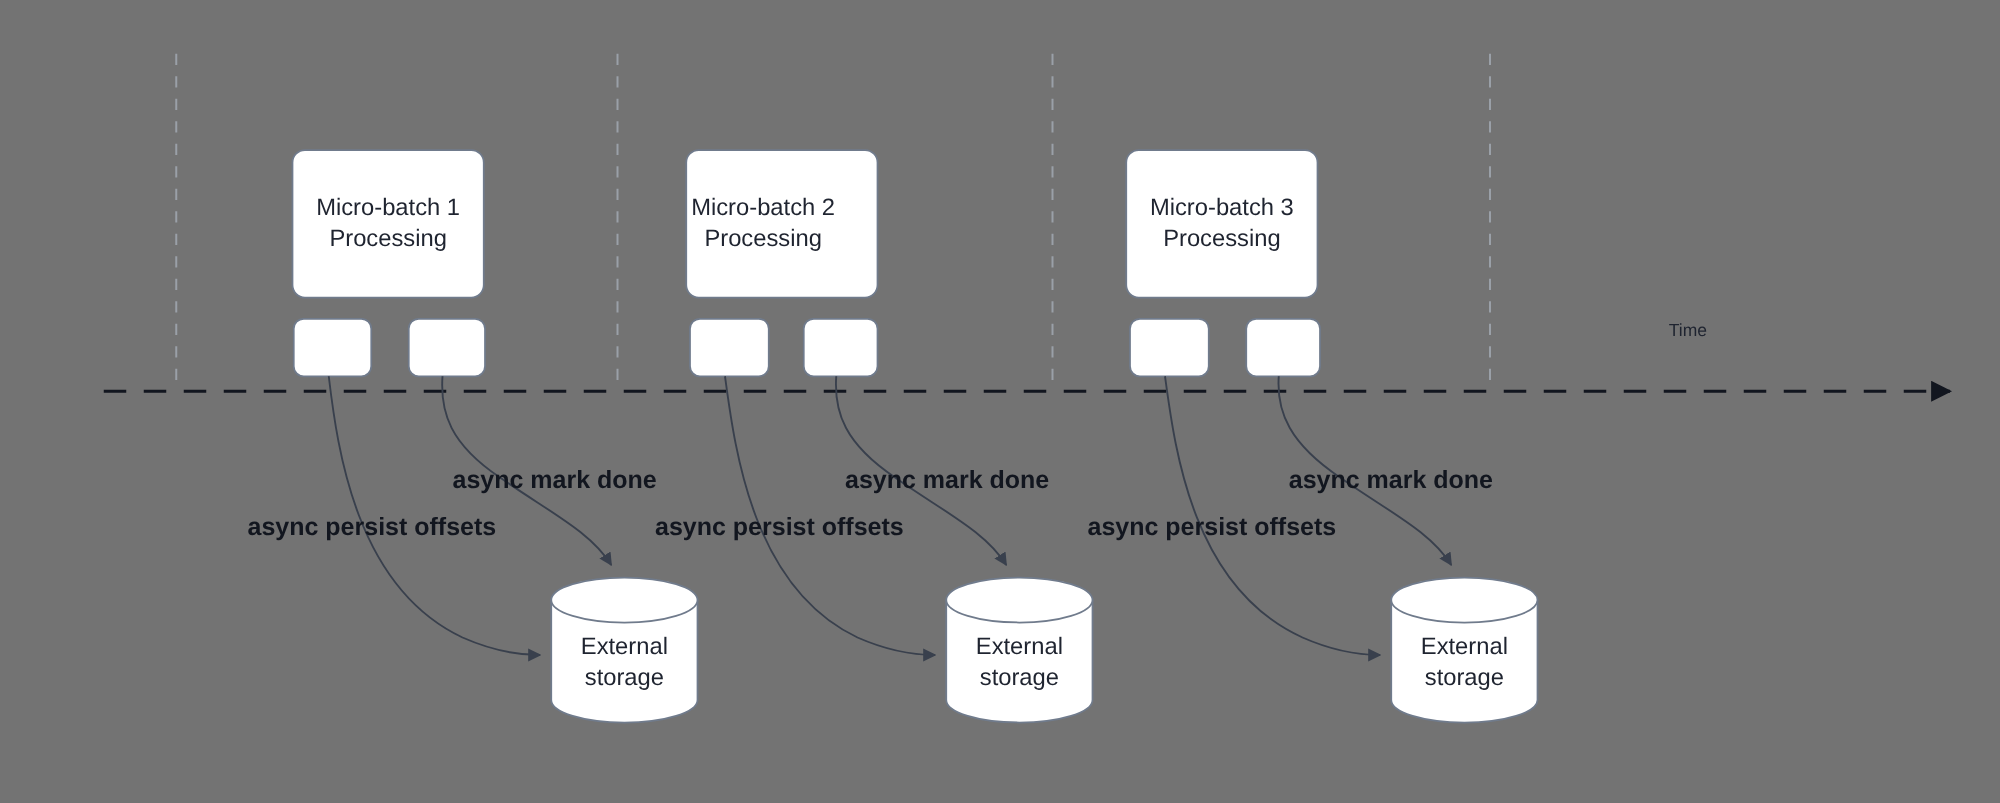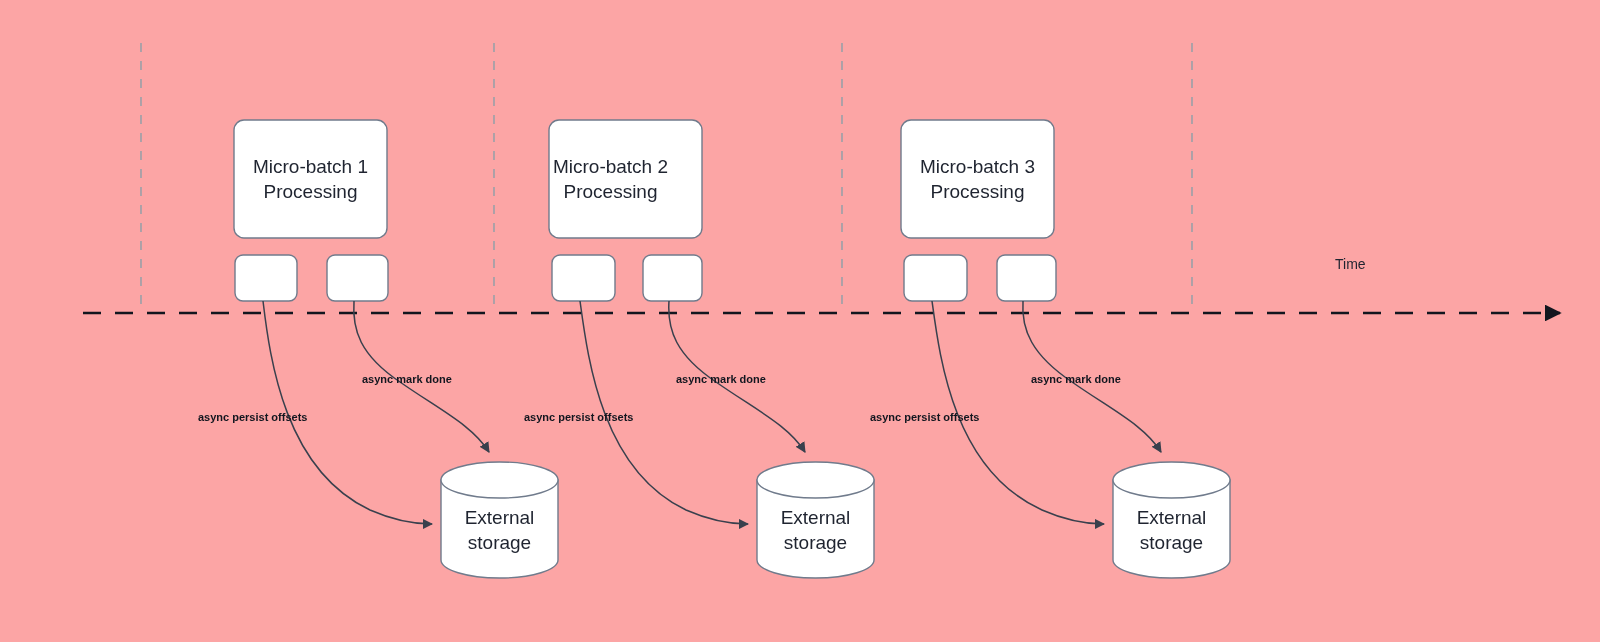--- a/index.html
+++ b/index.html
@@ -9,41 +9,41 @@
   }
   body {
     font-family: "Liberation Sans", sans-serif;
     color: #1f2430;
   }
   #canvas {
     position: relative;
     width: 1600px;
     height: 642px;
     overflow: hidden;
-    background: #fca5a5;
+    background: #737373;
   }
   #diagram-svg {
     position: absolute;
     left: 0;
     top: 0;
     width: 1600px;
     height: 642px;
   }
   .node-label {
     position: absolute;
     text-align: center;
     font-size: 19px;
     line-height: 25px;
     color: #1f2430;
     white-space: pre-line;
     pointer-events: none;
   }
   .edge-label {
     position: absolute;
-    font-size: 11px;
+    font-size: 20px;
     font-weight: bold;
     color: #12161f;
     white-space: nowrap;
   }
   .axis-label {
     position: absolute;
     font-size: 14px;
     color: #1f2430;
   }
 </style>

